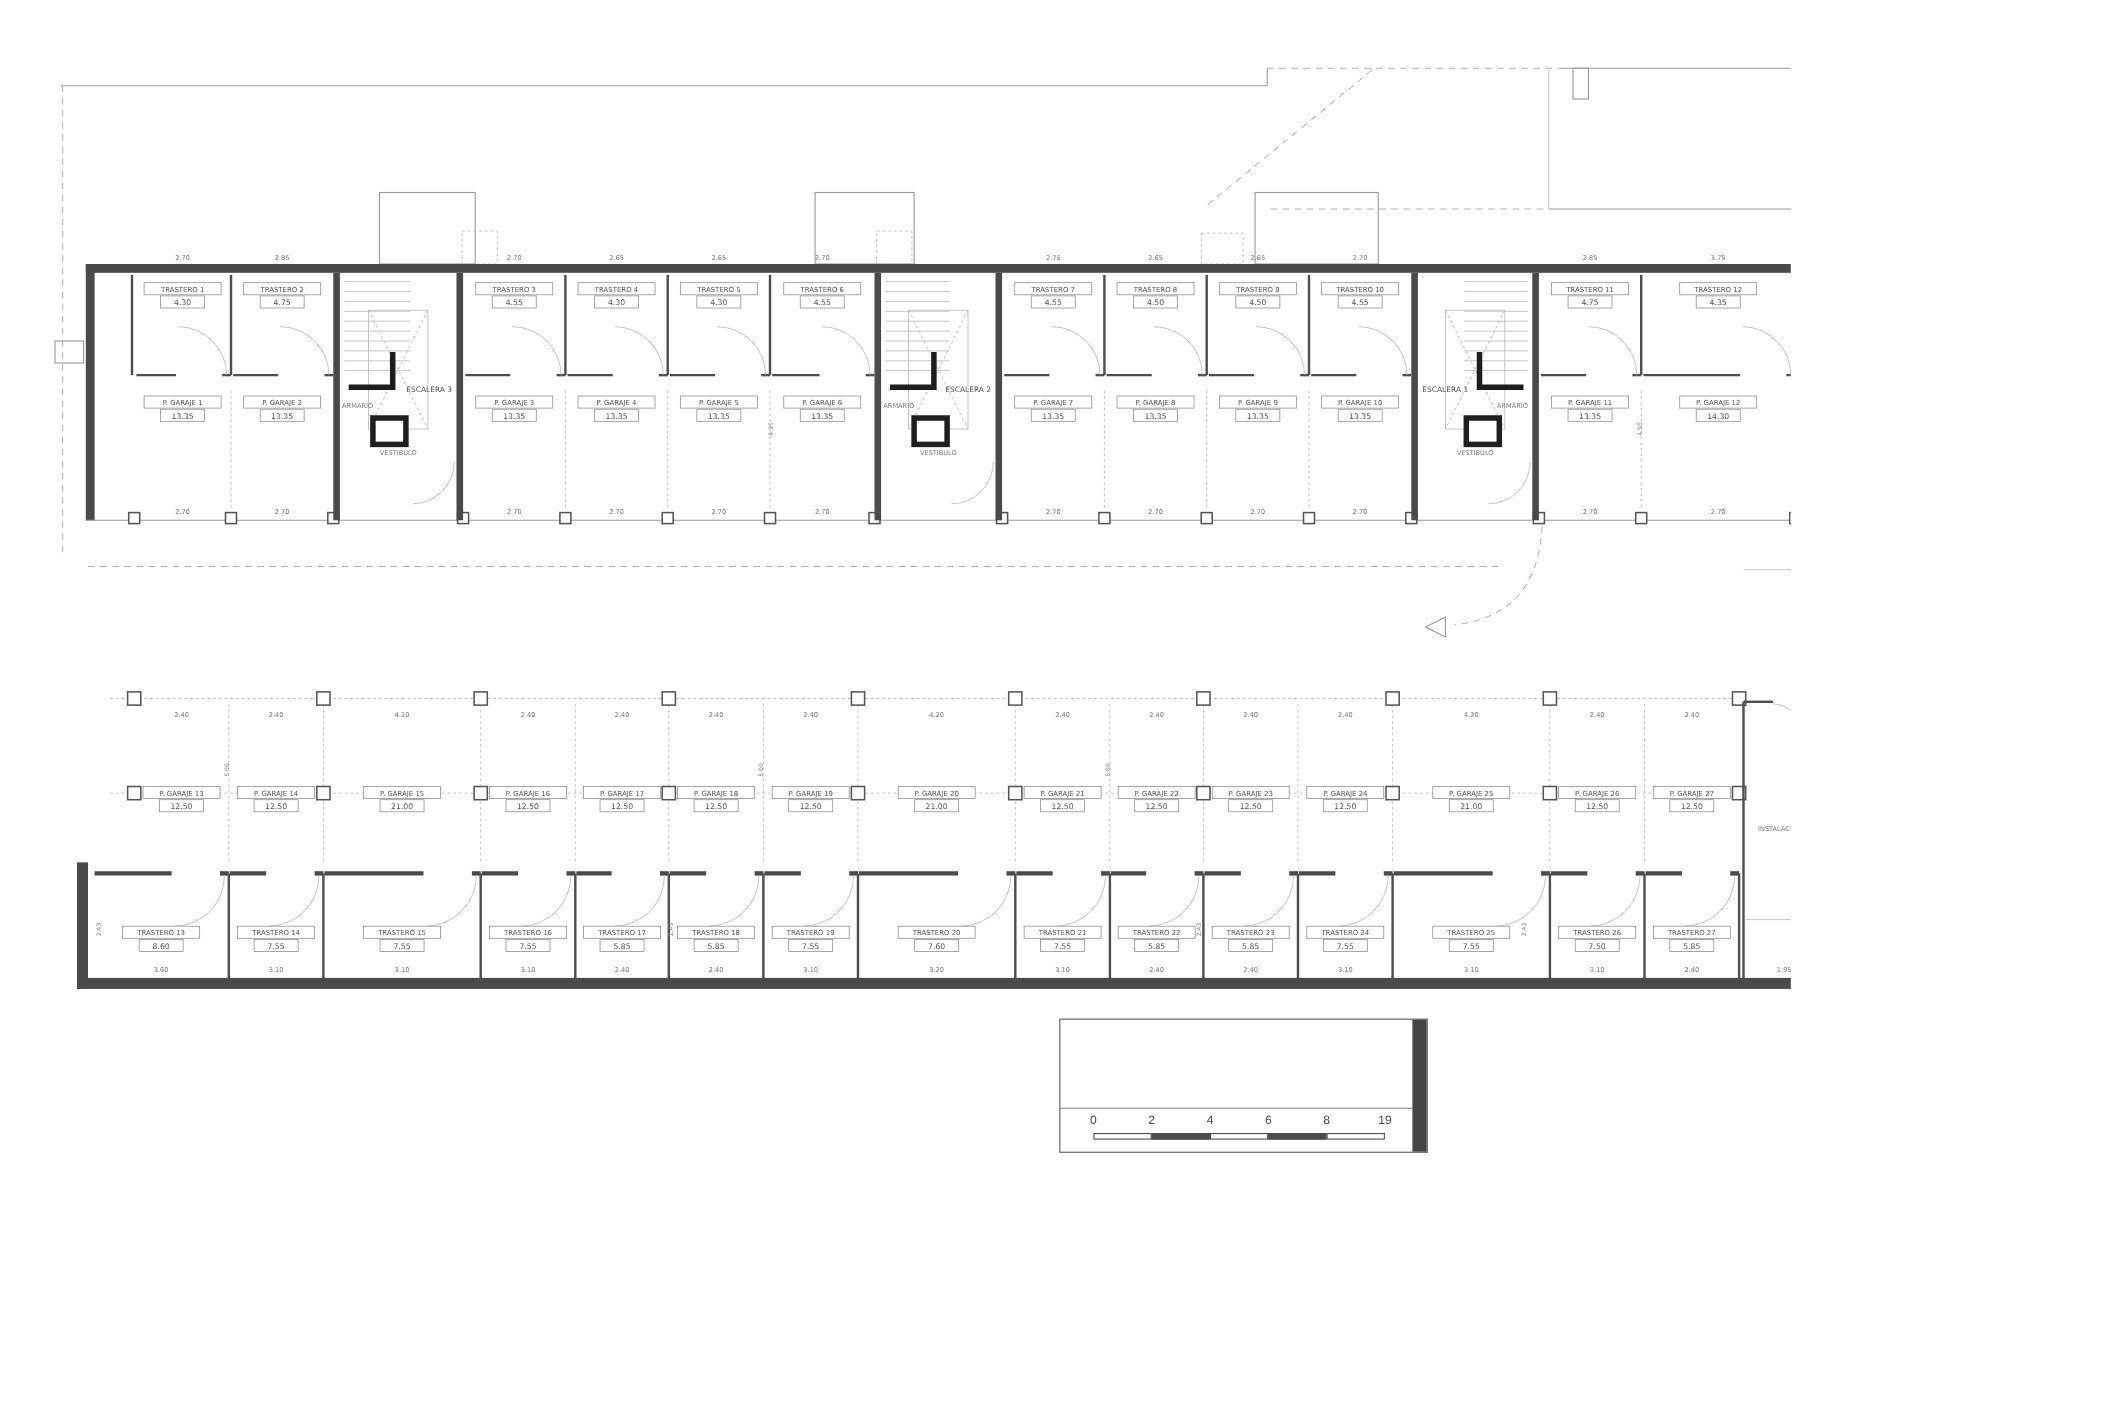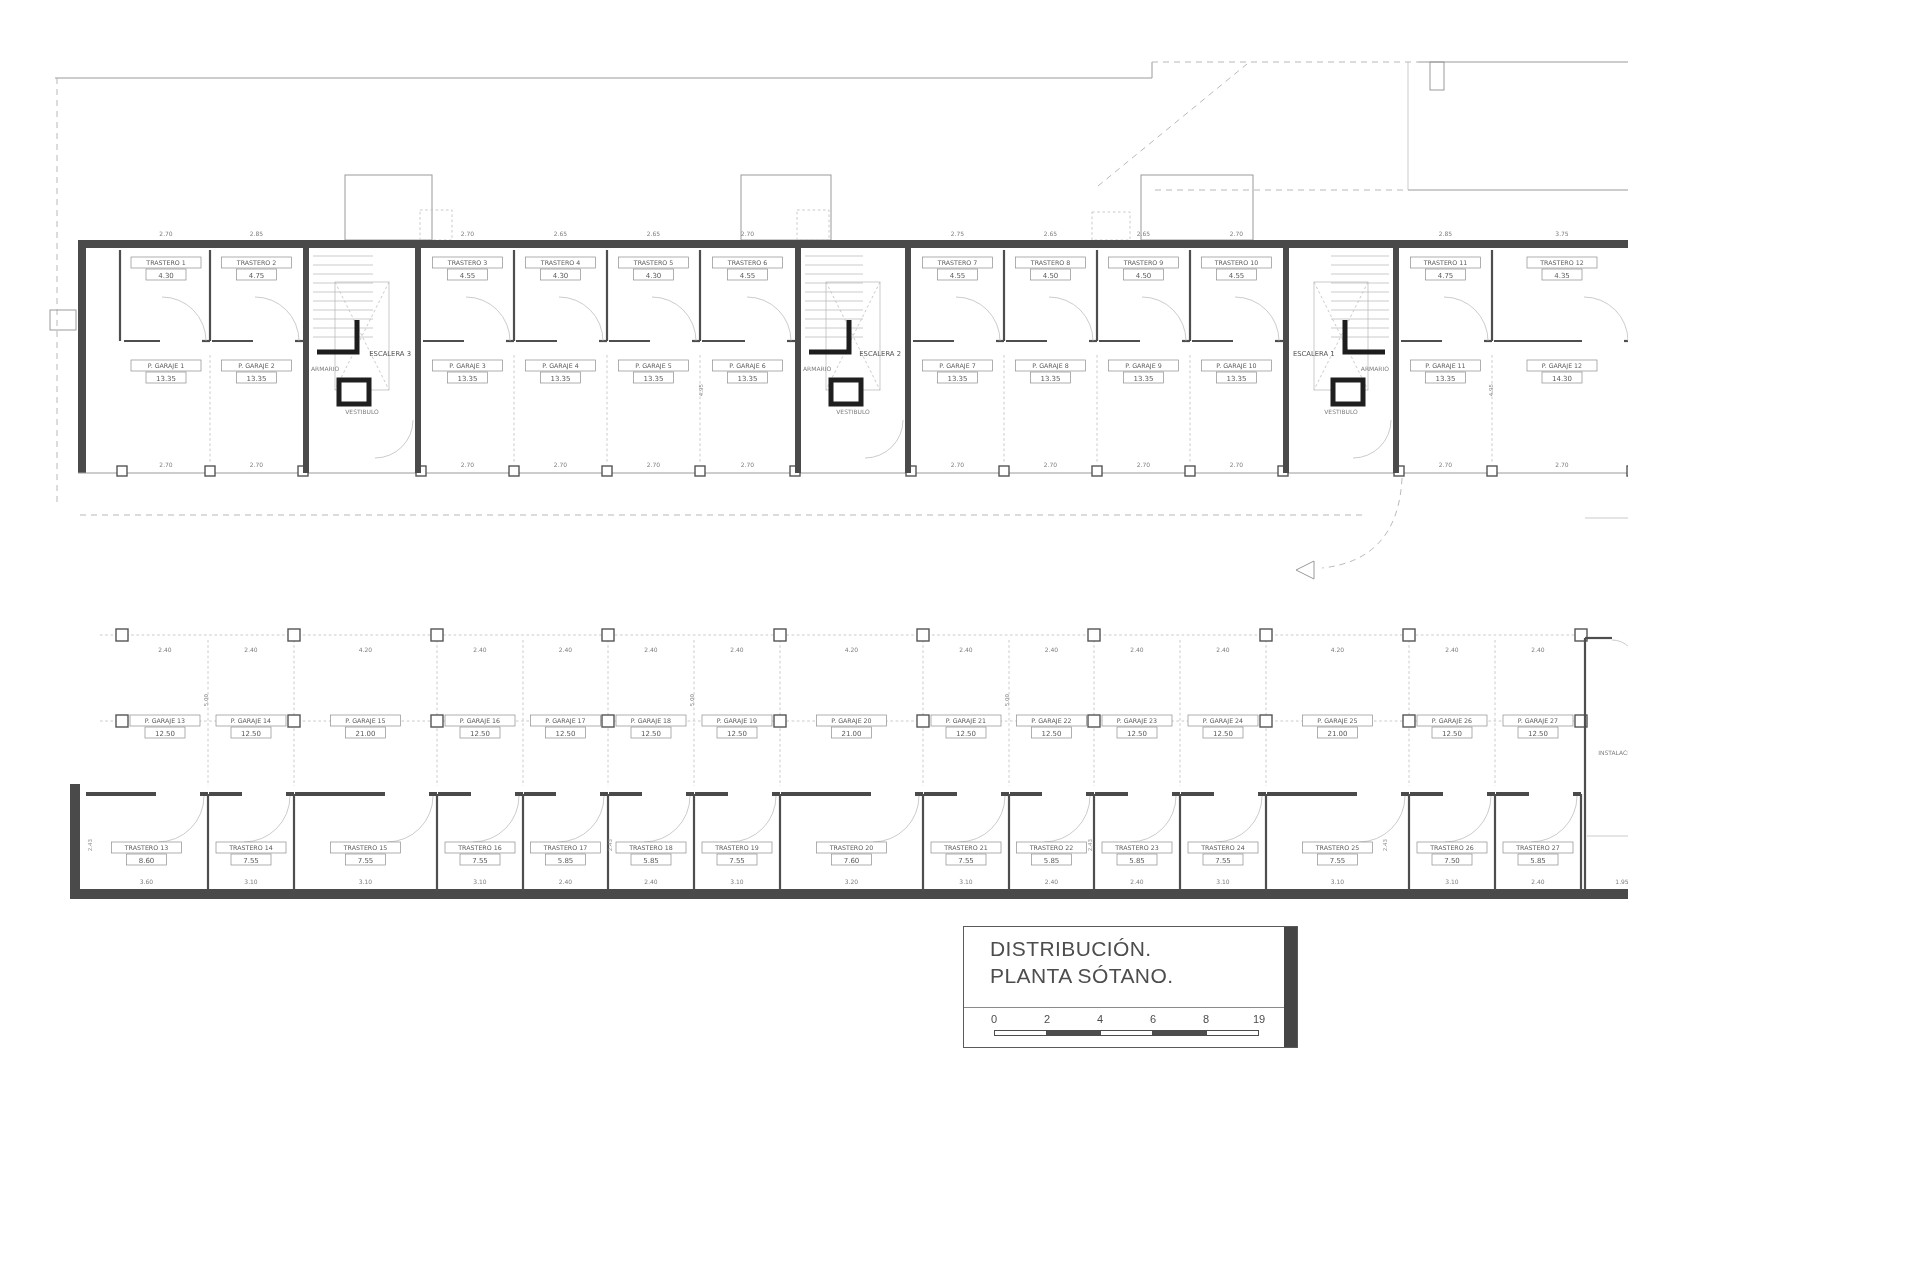--- a/index.html
+++ b/index.html
@@ -616,24 +616,20 @@
         <line x1="1587" y1="836" x2="1658" y2="836" class="xthin"></line>
         <line x1="1585" y1="518" x2="1662" y2="518" class="xthin"></line>
         <line x1="1662" y1="518" x2="1662" y2="638" class="xthin"></line>
         <text x="1622" y="755" class="t6 mid">INSTALACIONES</text>
         <text x="1622" y="884" class="t6 mid">1.95</text>
       </g>
     </svg>
 
   <div class="title-block">
     <div class="tb-dark"></div>
-    <div class="tb-text">
-      <div>DISTRIBUCIÓN.</div>
-      <div>PLANTA SÓTANO.</div>
-    </div>
     <div class="tb-divider"></div>
     <div class="tb-scale">
       <span class="tb-num" style="left:0">0</span>
       <span class="tb-num" style="left:53px">2</span>
       <span class="tb-num" style="left:106px">4</span>
       <span class="tb-num" style="left:159px">6</span>
       <span class="tb-num" style="left:212px">8</span>
       <span class="tb-num" style="left:265px">19</span>
       <div class="tb-bar">
         <div class="tb-seg e"></div>

